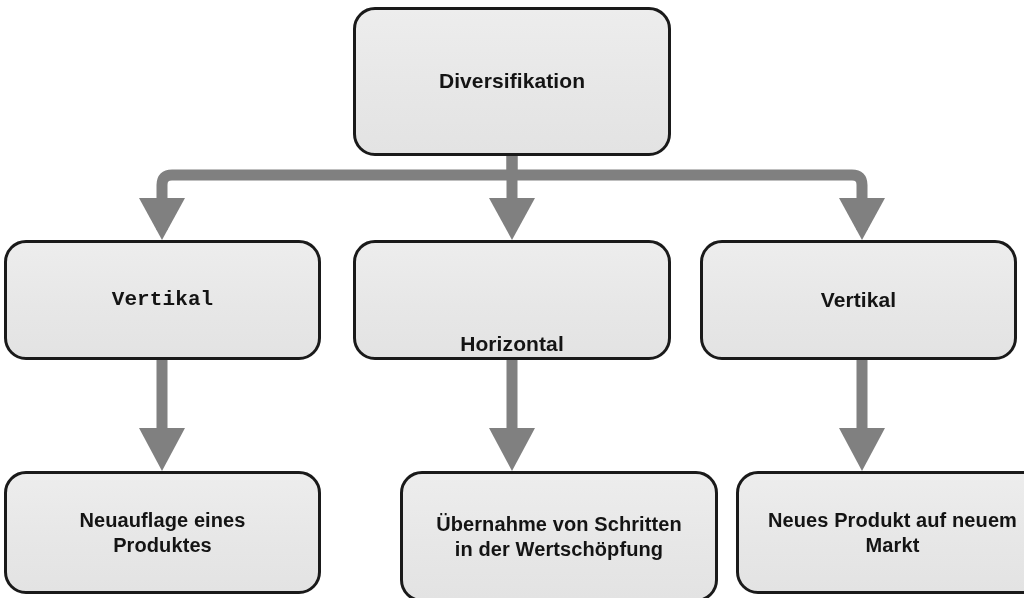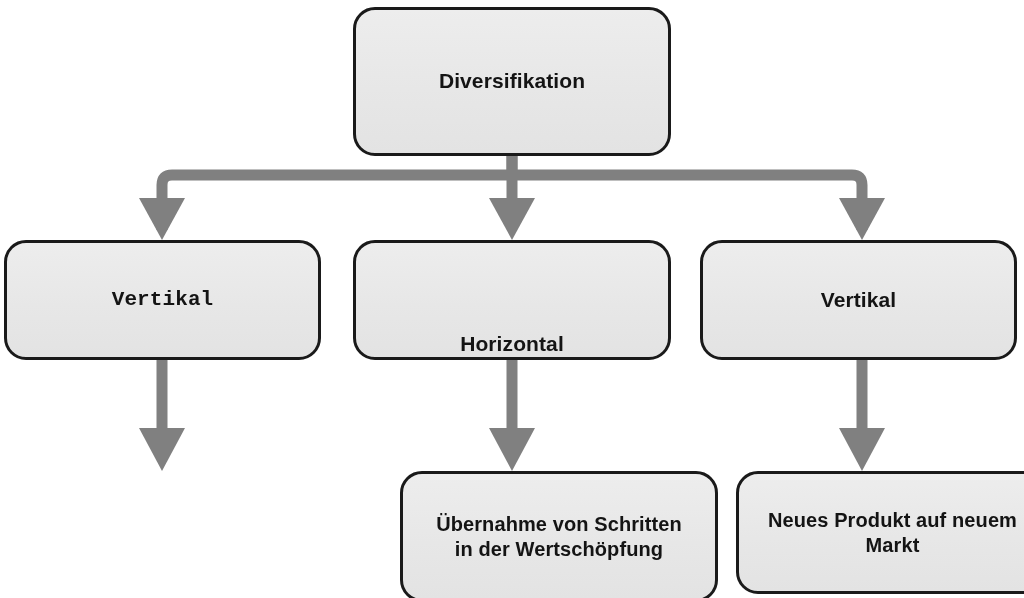--- a/index.html
+++ b/index.html
@@ -109,20 +109,24 @@
   </div>
 
   <div class="node-box level-mid" id="node-horizontal">
     <span class="node-label">Horizontal</span>
   </div>
 
   <div class="node-box level-mid" id="node-lateral">
     <span class="node-label">Vertikal</span>
   </div>
 
+  <div class="node-box level-leaf" id="node-leaf-1">
+    <span class="node-label">Neuauflage eines
+Produktes</span>
+  </div>
 
   <div class="node-box level-leaf" id="node-leaf-2">
     <span class="node-label">Übernahme von Schritten
 in der Wertschöpfung</span>
   </div>
 
   <div class="node-box level-leaf" id="node-leaf-3">
     <span class="node-label">Neues Produkt auf neuem
 Markt</span>
   </div>

